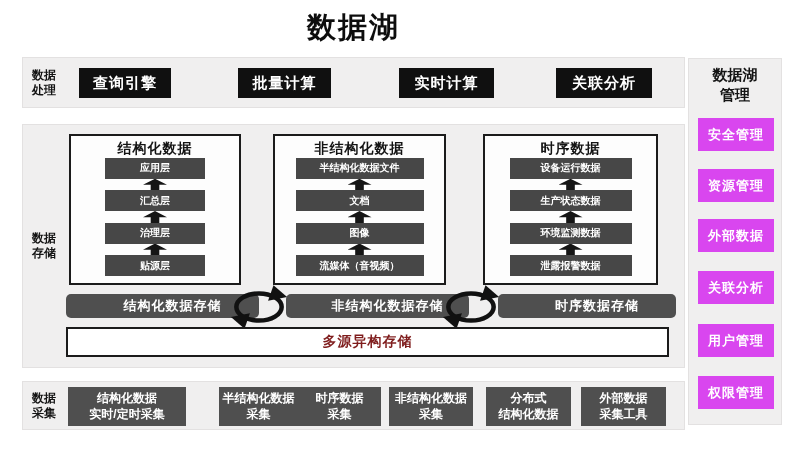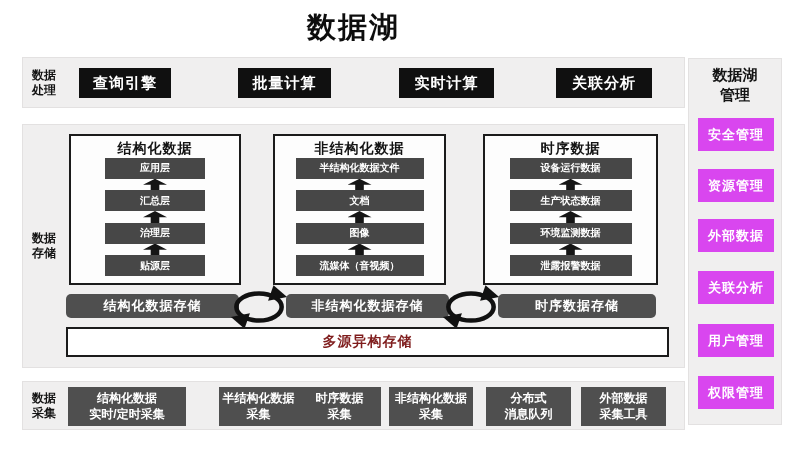--- a/index.html
+++ b/index.html
@@ -19,21 +19,21 @@
         font-size:15px;display:flex;align-items:center;justify-content:center;letter-spacing:1px;}
   .panel{position:absolute;top:9px;height:151px;background:#fdfdfd;border:2px solid #1b1b1b;
          display:flex;flex-direction:column;align-items:center;justify-content:space-between;
          padding:4px 0 7px;box-sizing:border-box;}
   .panel-title{font-size:14px;font-weight:bold;letter-spacing:1px;color:#141414;}
   .layer{width:var(--lw);height:21px;background:#474747;color:#fff;font-size:10px;font-weight:bold;
          display:flex;align-items:center;justify-content:center;white-space:nowrap;}
   .arrow-up{width:24px;height:12px;background:#151515;
             clip-path:polygon(50% 0,100% 52%,68% 52%,68% 100%,32% 100%,32% 52%,0 52%);}
   .sbar{position:absolute;top:169px;height:24px;background:#4f4f4f;border-radius:5px;color:#fff;
-        font-size:13px;font-weight:bold;display:flex;align-items:center;justify-content:center;letter-spacing:1px;}
+        font-size:13px;font-weight:bold;display:flex;align-items:center;justify-content:center;letter-spacing:1px;padding-left:20px;}
   .cycle{position:absolute;width:58px;height:46px;top:159px;}
   .basebar{position:absolute;left:43px;top:202px;width:599px;height:26px;background:#ffffff;
            border:2px solid #1b1b1b;display:flex;align-items:center;justify-content:center;
            font-size:14px;font-weight:bold;letter-spacing:1px;color:#7f1d1d;}
   .cbox{position:absolute;top:5px;height:39px;background:#4f4f4f;color:#fff;font-size:12px;
         font-weight:bold;display:flex;align-items:center;justify-content:center;text-align:center;
         line-height:1.3;white-space:pre-line;box-sizing:border-box;}
   .sb-title{margin-top:6px;text-align:center;font-size:15px;font-weight:bold;line-height:1.3;
             white-space:pre-line;color:#141414;}
   .sb-item{position:absolute;left:9px;width:76px;height:33px;background:#d946ef;color:#fff;
@@ -115,21 +115,21 @@
 采集</div>
     <div class="cbox" style="left:45px;width:118px">结构化数据
 实时/定时采集</div>
     <div class="cbox" style="left:196px;width:79px">半结构化数据
 采集</div>
     <div class="cbox" style="left:275px;width:83px">时序数据
 采集</div>
     <div class="cbox" style="left:366px;width:84px">非结构化数据
 采集</div>
     <div class="cbox" style="left:463px;width:85px">分布式
-消息队列</div>
+结构化数据</div>
     <div class="cbox" style="left:558px;width:85px">外部数据
 采集工具</div>
   </section>
 
   <aside class="sidebar">
     <div class="sb-title">数据湖
 管理</div>
     <div class="sb-item" style="top:59px">安全管理</div>
     <div class="sb-item" style="top:110px">资源管理</div>
     <div class="sb-item" style="top:160px">外部数据</div>

